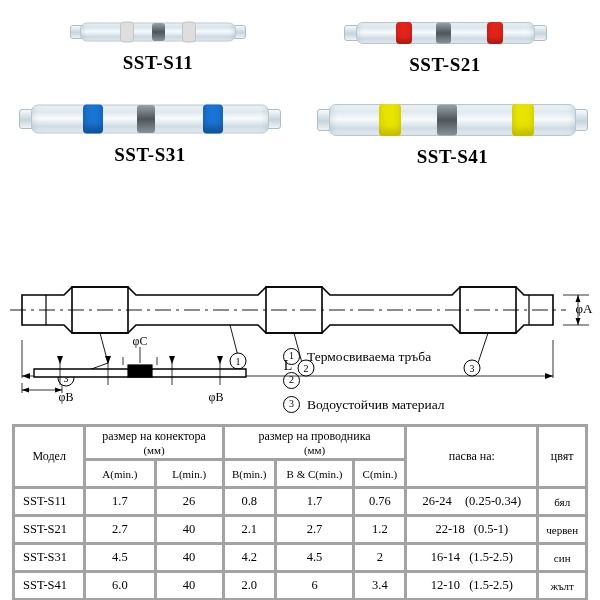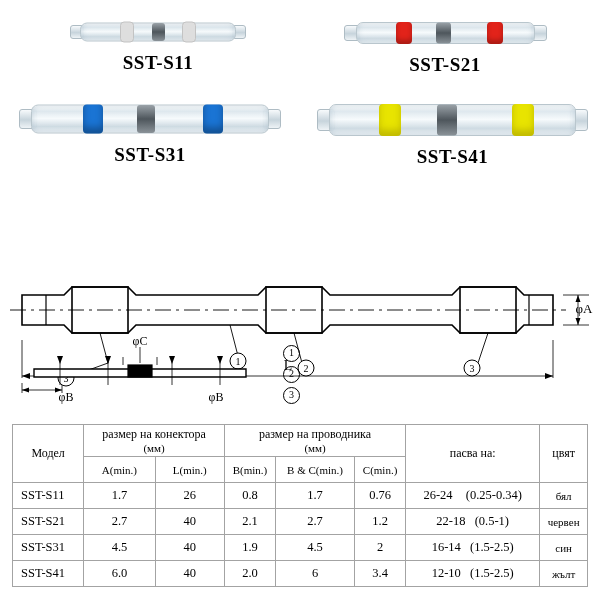--- a/index.html
+++ b/index.html
@@ -108,21 +108,21 @@
   
   table.spec {
     position: absolute;
     left: 12px;
     top: 424px;
     width: 576px;
     border-collapse: collapse;
     font-size: 12.5px;
   }
   table.spec td, table.spec th {
-    border: 1px solid #a3a3a3;
+    border: 3px solid #a3a3a3;
     text-align: center;
     font-weight: normal;
     padding: 2px 2px;
     height: 21px;
   }
   table.spec .model-col { text-align: left; padding-left: 8px; }
   table.spec .hdr { font-size: 12px; }
   table.spec .sub { font-size: 11px; }
 </style>
 </head>
@@ -295,26 +295,28 @@
     <path d="M200 29 l-3 -8 h6 z" fill="#000" stroke="none"></path>
   </g>
   <text x="120" y="10" font-family="Liberation Serif, serif" font-size="12" text-anchor="middle">φC</text>
   <text x="46" y="66" font-family="Liberation Serif, serif" font-size="12" text-anchor="middle">φB</text>
   <text x="196" y="66" font-family="Liberation Serif, serif" font-size="12" text-anchor="middle">φB</text>
 </svg>
 
 <div class="legend">
   <div class="row">
     <span class="num">1</span>
+    <span>Термосвиваема тръба</span>
   </div>
   <div class="row">
     <span class="num">2</span>
   </div>
   <div class="row">
     <span class="num">3</span>
+    <span>Водоустойчив материал</span>
   </div>
 </div>
 
 <table class="spec">
   <tbody>
       <tr>
     <td rowspan="2" class="hdr">Модел</td>
     <td colspan="2" class="hdr">
       <div>размер на конектора</div>
       <div class="sub">(мм)</div>
@@ -359,21 +361,21 @@
       <span>22-18</span>
       <span style="margin-left:6px;">(0.5-1)</span>
     </td>
     <td class="sub">червен</td>
   </tr>
 
   <tr>
     <td class="model-col">SST-S31</td>
     <td>4.5</td>
     <td>40</td>
-    <td>1.9</td>
+    <td>4.2</td>
     <td>4.5</td>
     <td>2</td>
     <td>
       <span>16-14</span>
       <span style="margin-left:6px;">(1.5-2.5)</span>
     </td>
     <td class="sub">син</td>
   </tr>
 
   <tr>

